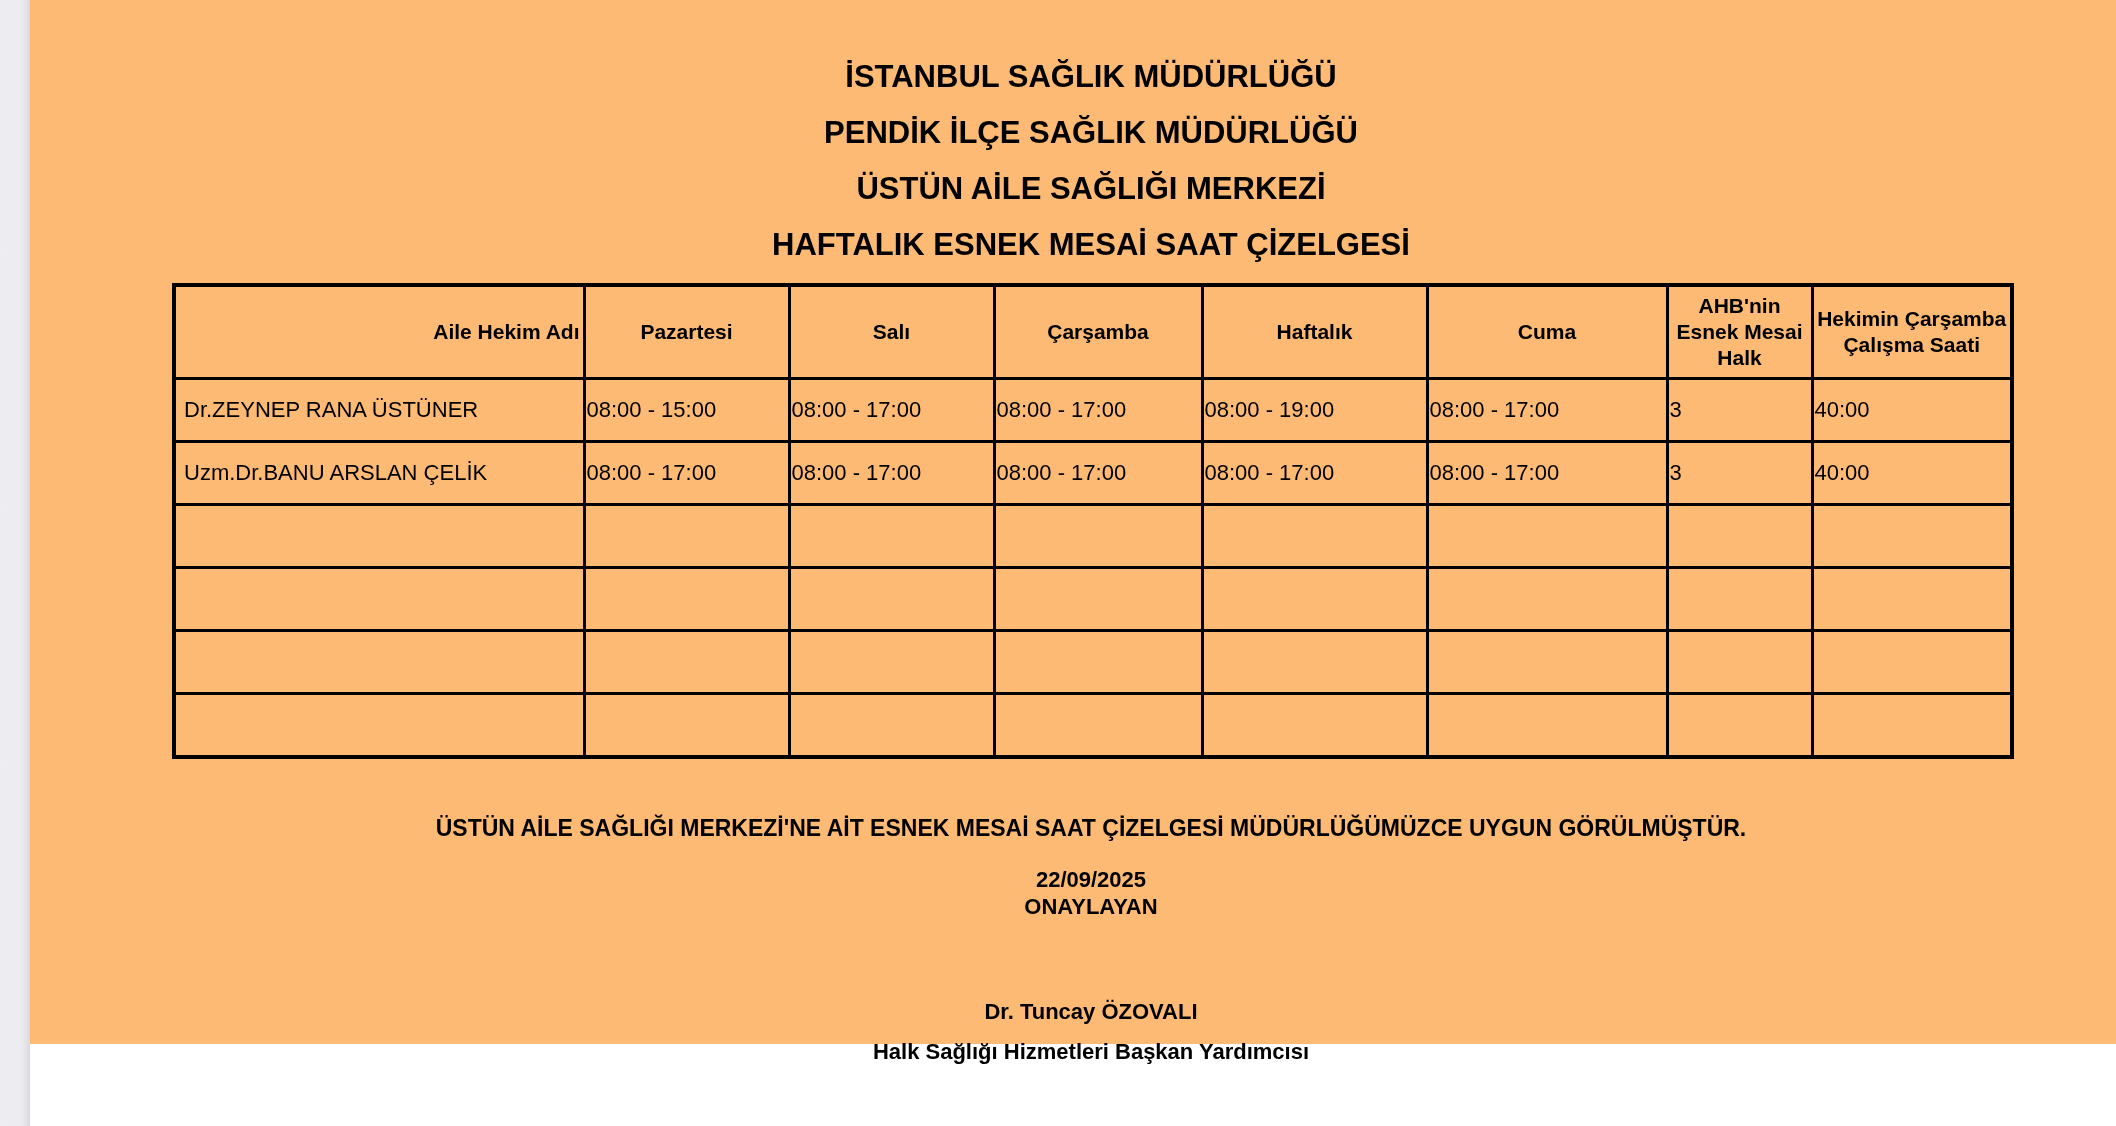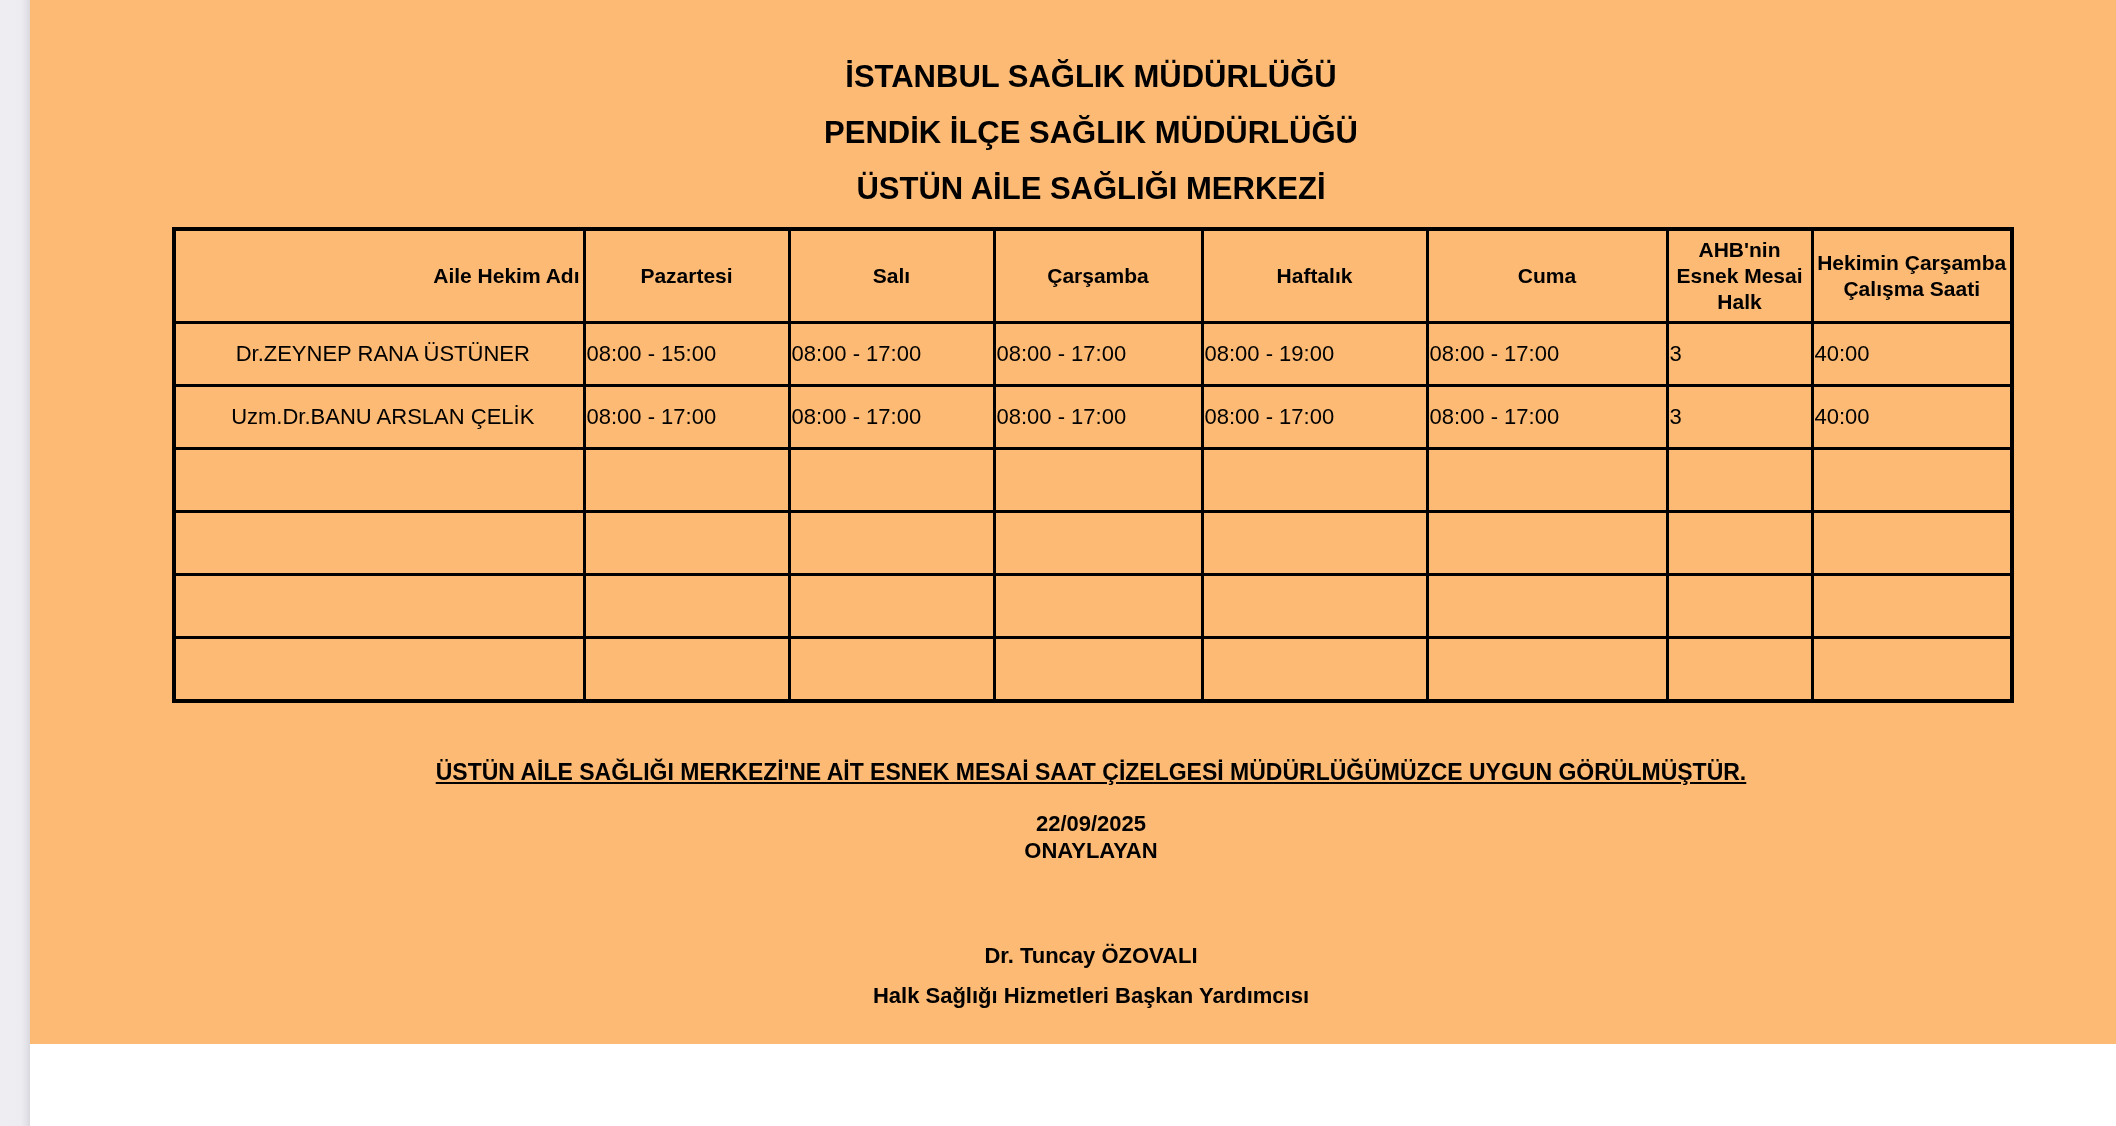--- a/index.html
+++ b/index.html
@@ -52,28 +52,27 @@
   table.schedule thead th.name-col {
     text-align: right; padding-left: 8px;
   }
   table.schedule tbody td {
     height: 58px;
     font-size: 22px; font-weight: normal;
     vertical-align: middle;
     white-space: nowrap;
   }
   table.schedule tbody td.name-cell {
-    text-align: center; padding-left: 8px; margin-top: 32px;
+    text-align: left; padding-left: 8px; margin-top: 32px;
   }
   .approval-line {
     text-align: center;
     margin-top: 56px;
     font-size: 23px; font-weight: bold;
     white-space: nowrap;
-    text-decoration: underline;
   }
   .date-block {
     text-align: center;
     margin-top: 24px;
     font-size: 22px; font-weight: bold;
     line-height: 27px;
   }
   .signature-block {
     text-align: center;
     margin-top: 72px;
@@ -86,20 +85,21 @@
 
 <div class="gutter"></div>
 
 <div class="page">
   <div class="content">
 
     <div class="titles">
       <div class="title-line">İSTANBUL SAĞLIK MÜDÜRLÜĞÜ</div>
       <div class="title-line">PENDİK İLÇE SAĞLIK MÜDÜRLÜĞÜ</div>
       <div class="title-line">ÜSTÜN AİLE SAĞLIĞI MERKEZİ</div>
+      <div class="title-line">HAFTALIK ESNEK MESAİ SAAT ÇİZELGESİ</div>
     </div>
 
     <table class="schedule">
       <colgroup>
         <col style="width:410px">
         <col style="width:205px">
         <col style="width:205px">
         <col style="width:208px">
         <col style="width:225px">
         <col style="width:240px">

